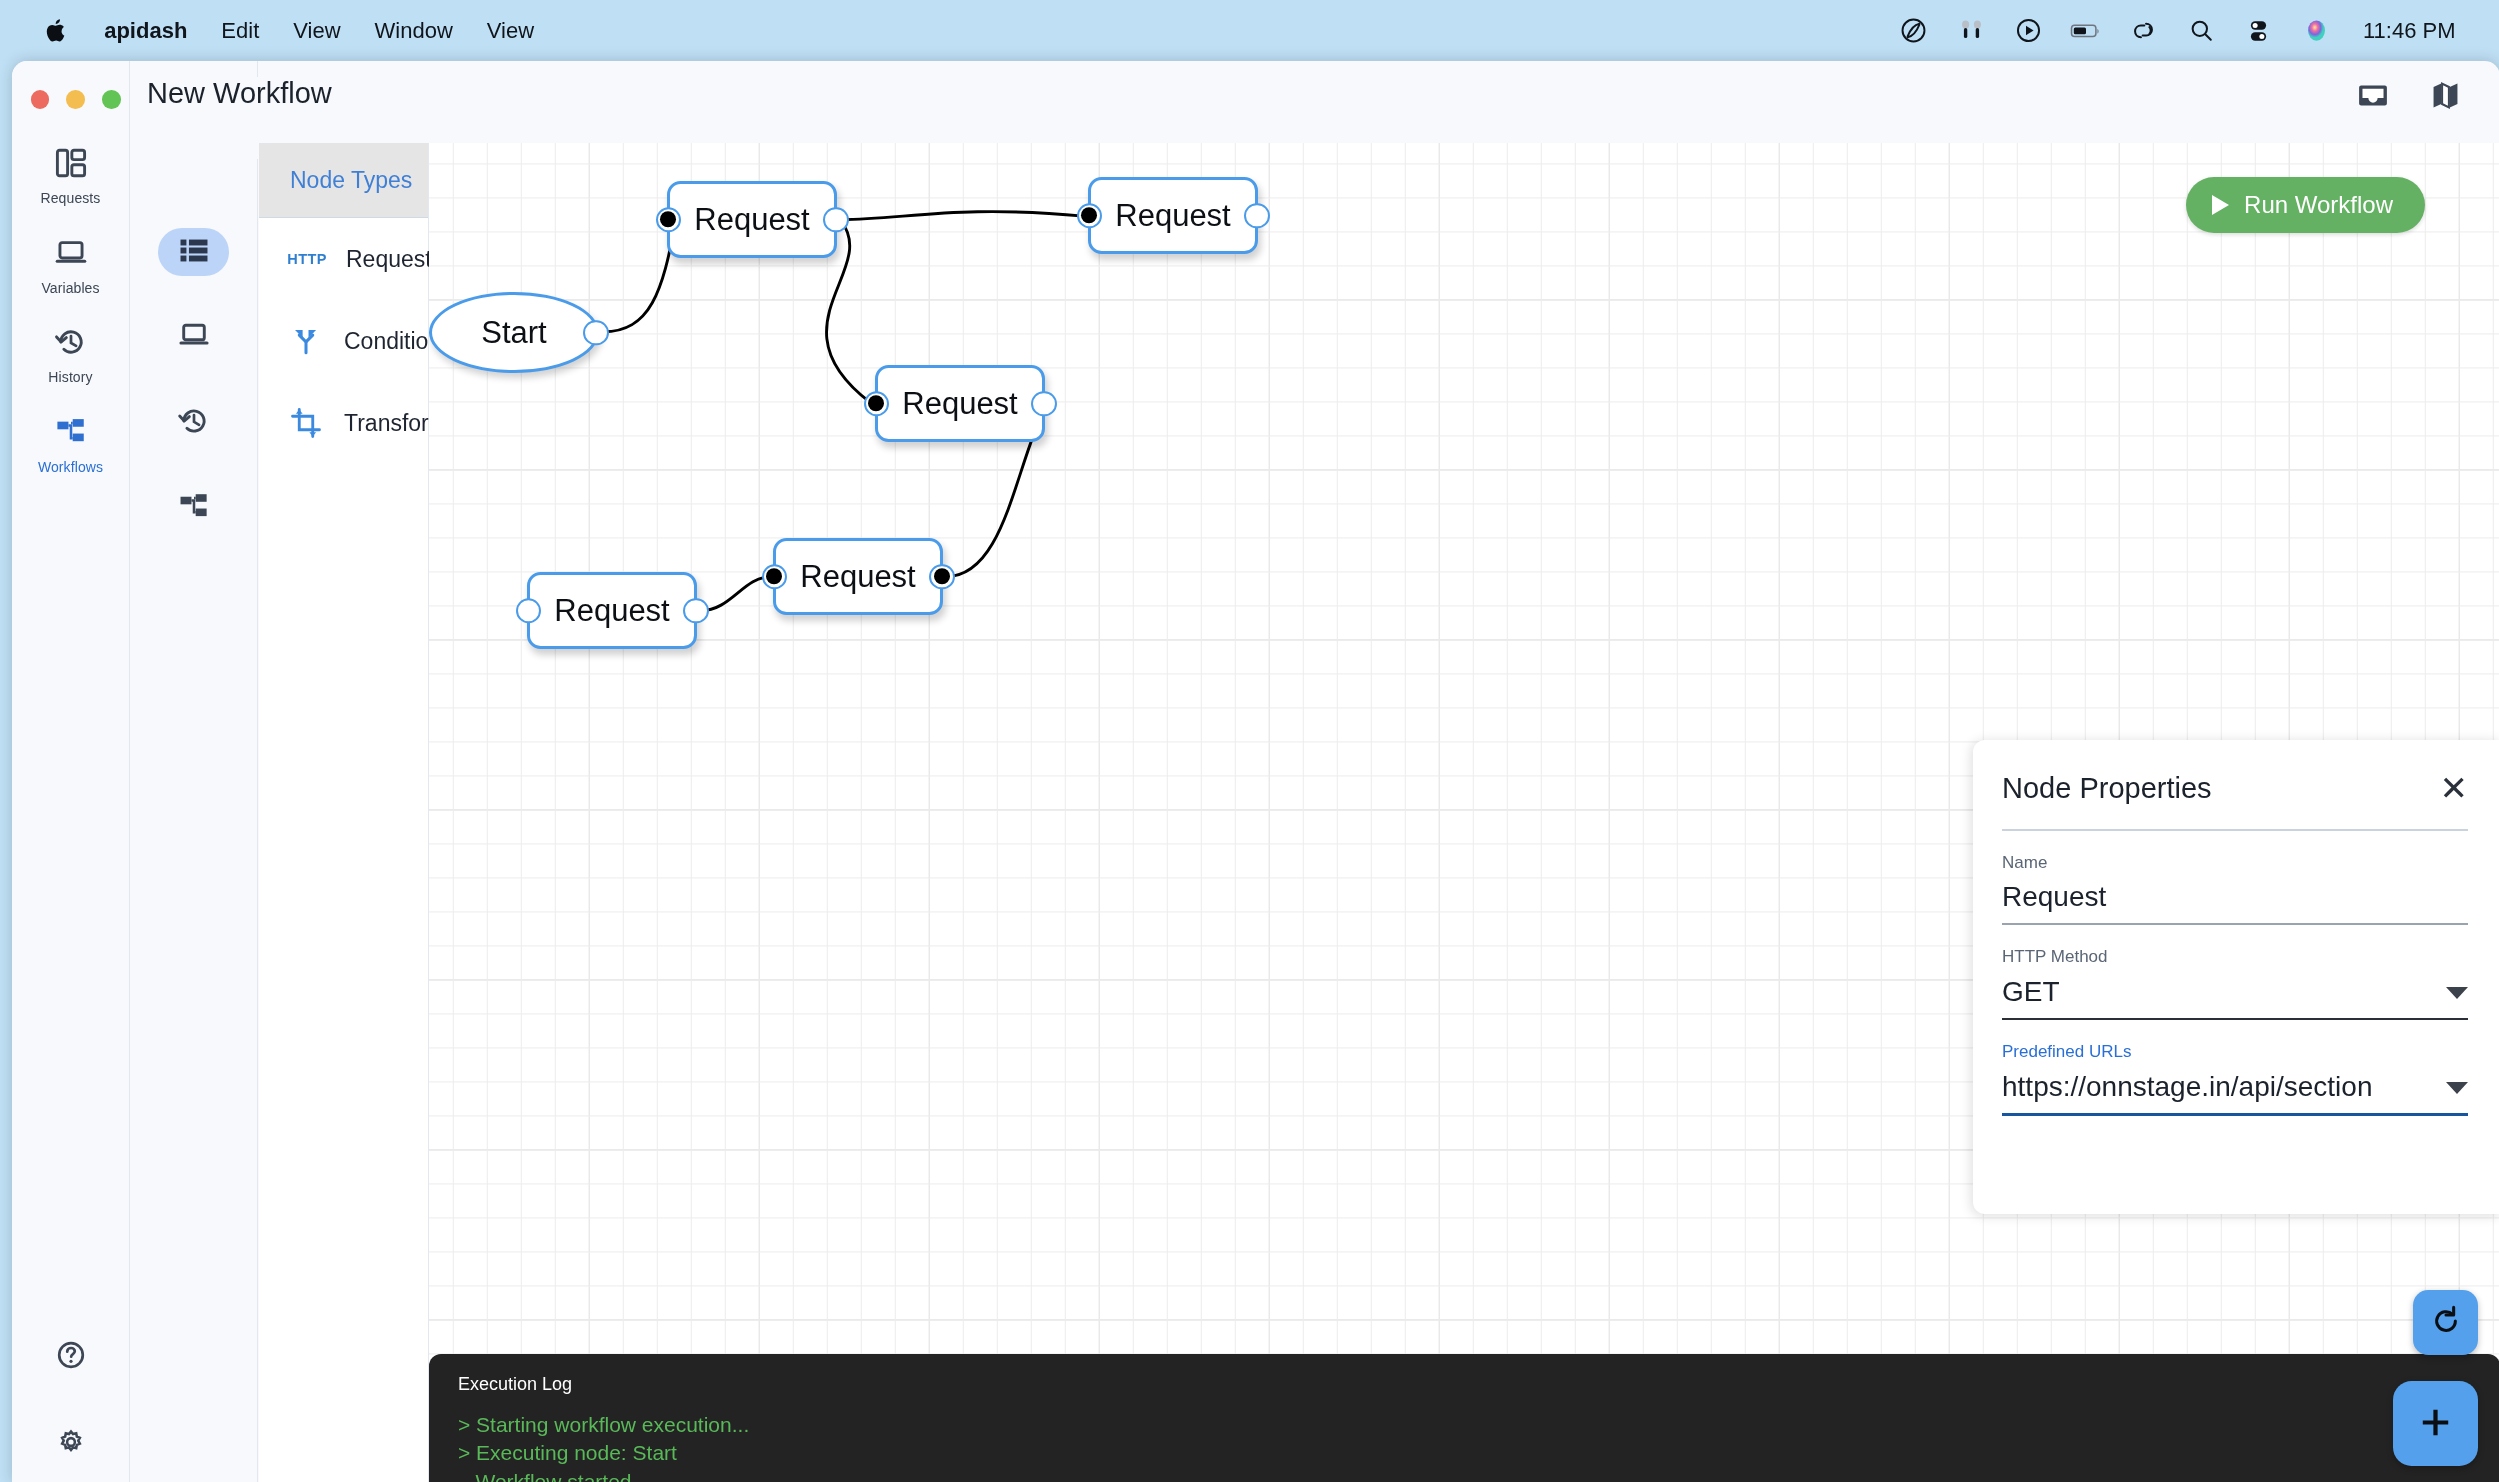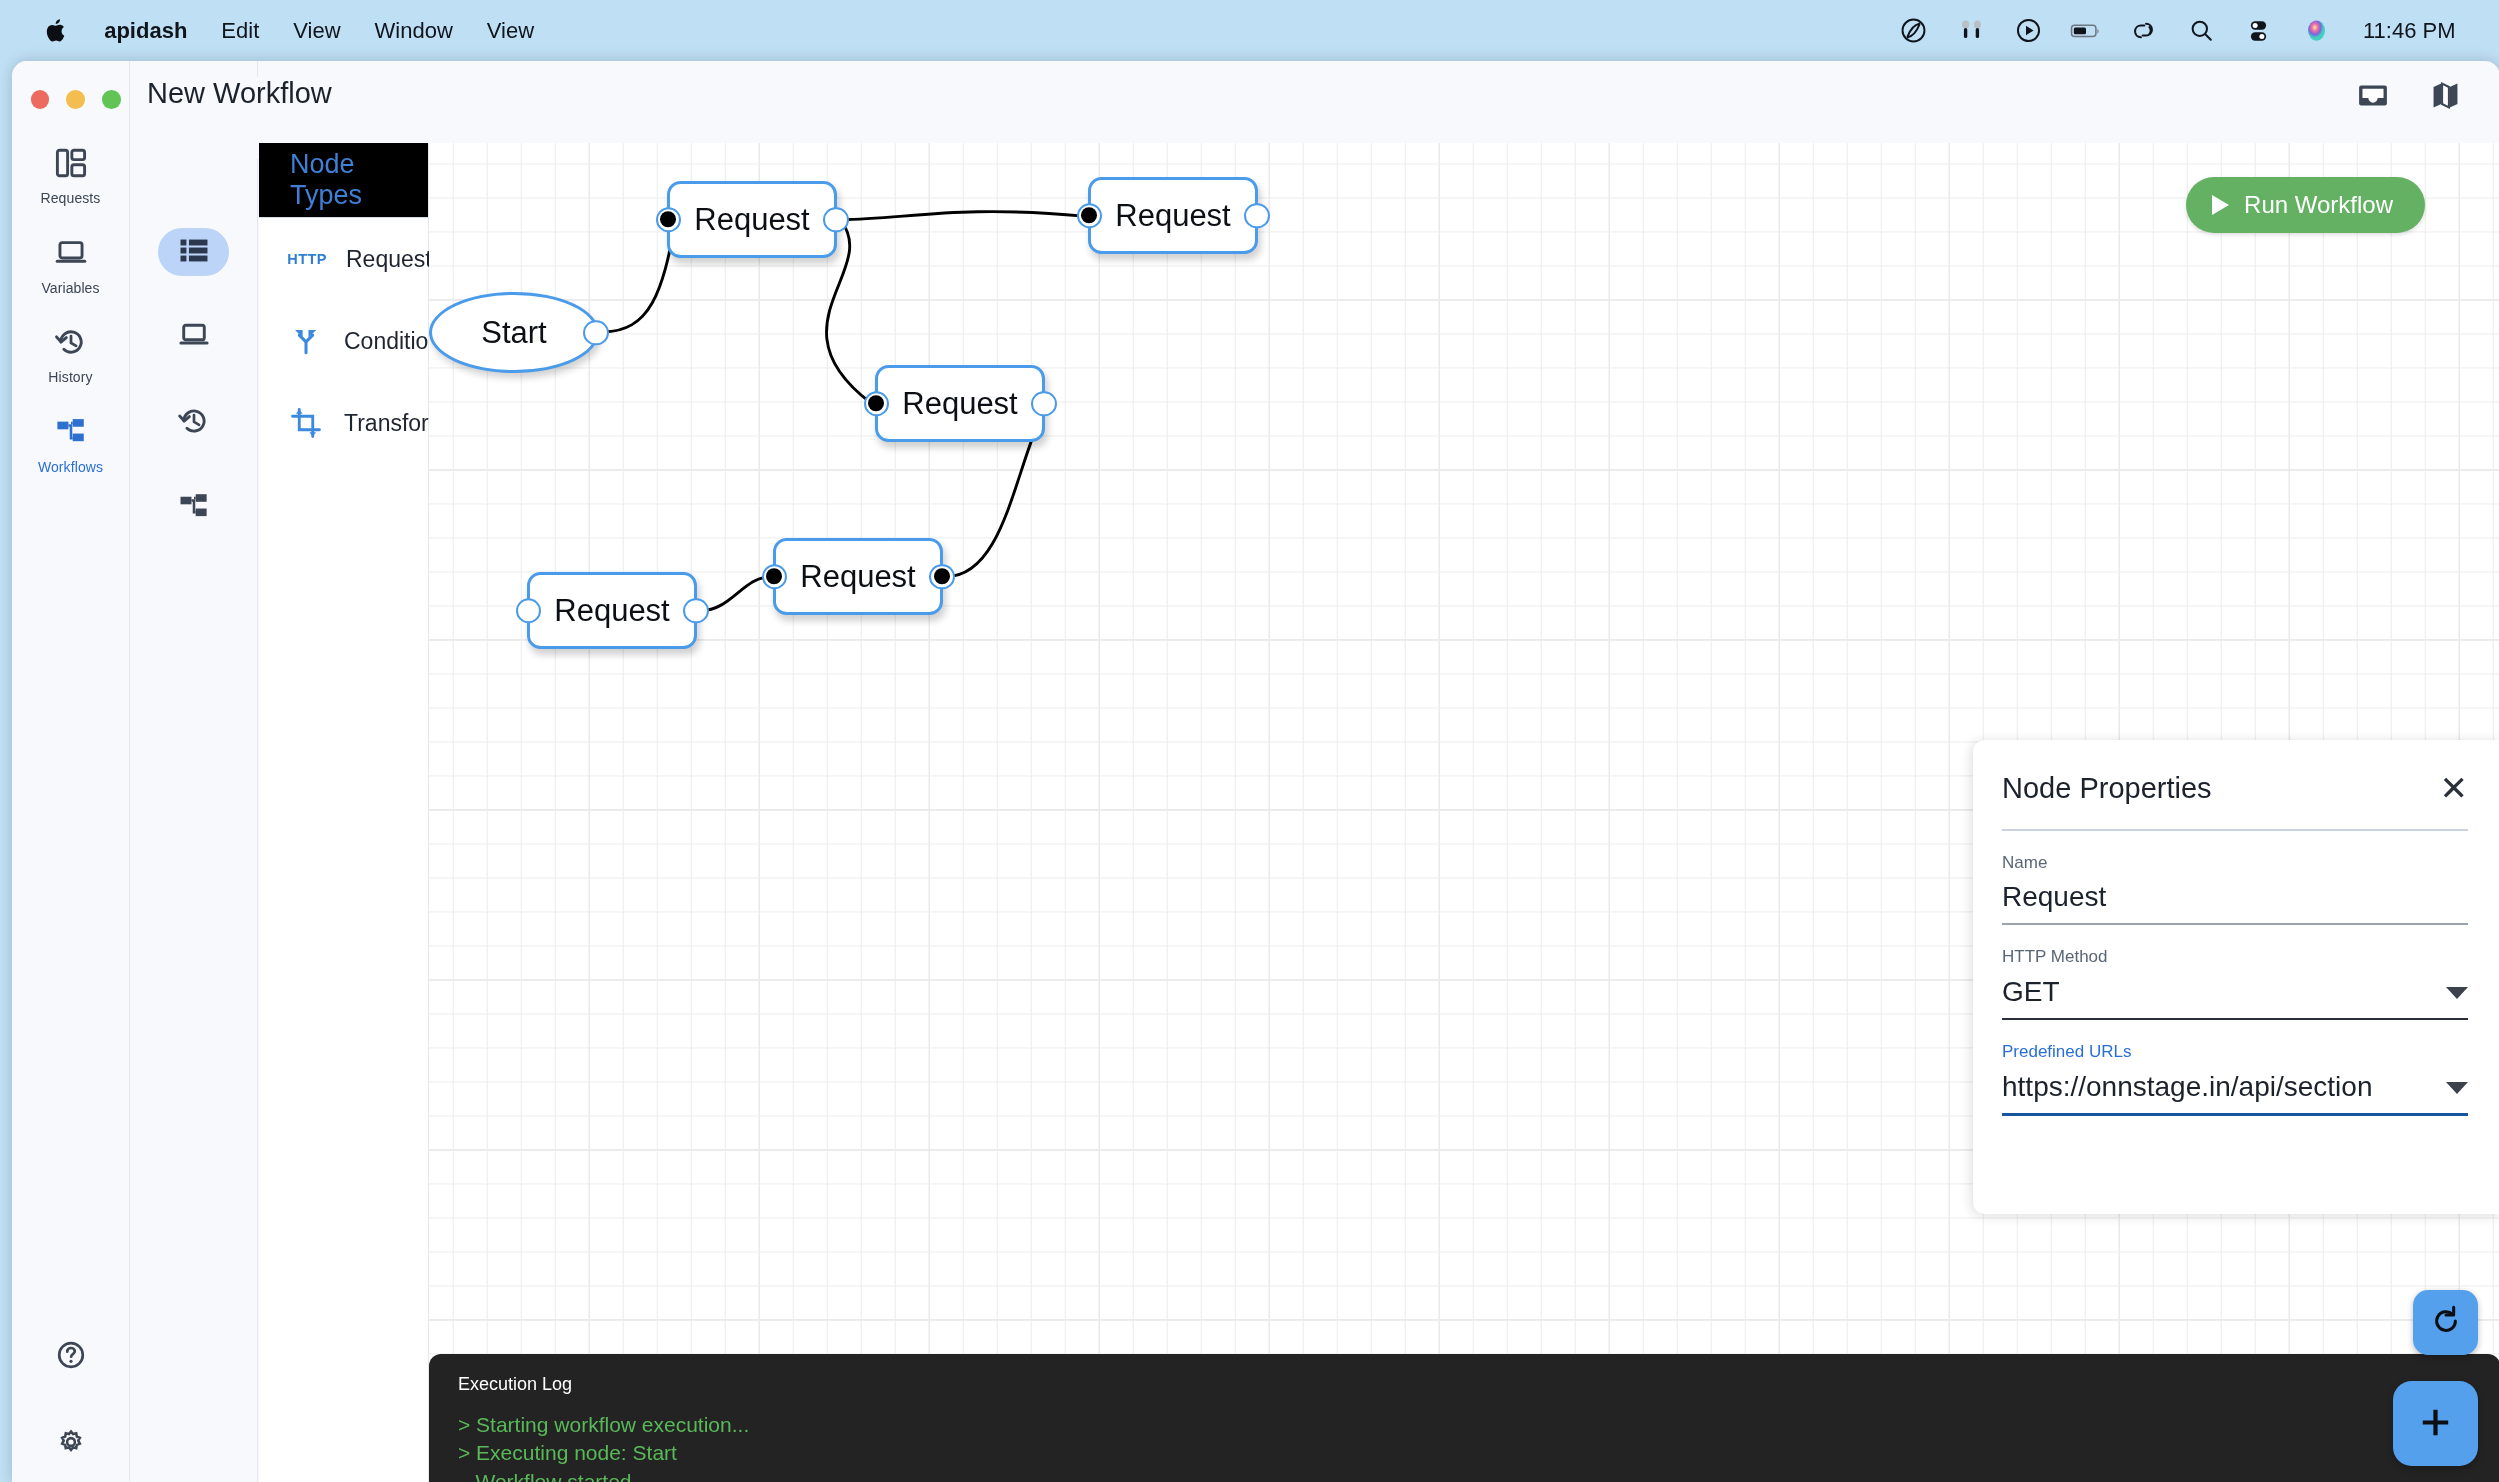--- a/index.html
+++ b/index.html
@@ -73,23 +73,23 @@
             display:flex; align-items:center; justify-content:center; cursor:pointer; }
   .tabbtn.active { background: #bcd4f7; }
 
   
   .nodepanel {
     position: absolute; top: 82px; left: 247px; width: 170px; height: 1340px;
     background: #ffffff;
     border-right: 0.9px solid #e3e7ee;
   }
   .np-head {
-    height: 75px; background: #000000;
+    height: 75px; background: #e5e5e5;
     display: flex; align-items: center; padding-left: 31px;
-    font-size: 27px; color: #3f7fd6;
+    font-size: 23px; color: #3f7fd6;
     border-bottom: 0.9px solid #cfdae6;
   }
   .np-item {
     height: 82px; display: flex; align-items: center; padding-left: 31px;
     gap: 22px; cursor: pointer;
   }
   .np-ico { width: 34px; height: 34px; display:flex; align-items:center; justify-content:center; }
   .np-lbl { font-size: 23px; color: #1e2530; }
   .http-badge { font-size: 14.5px; font-weight: 700; color: #2f7fd0; letter-spacing: 0.4px; }
 

